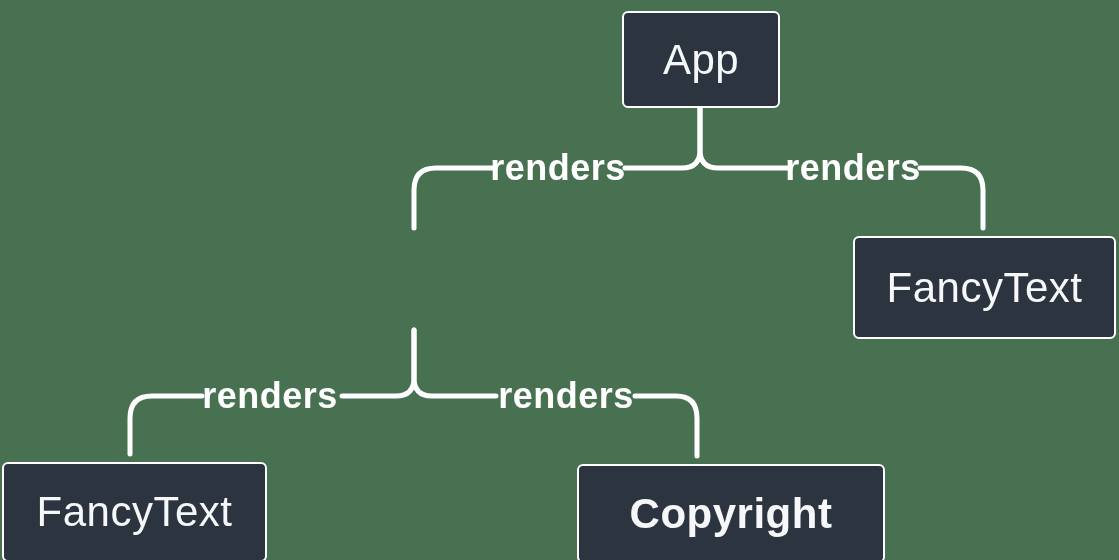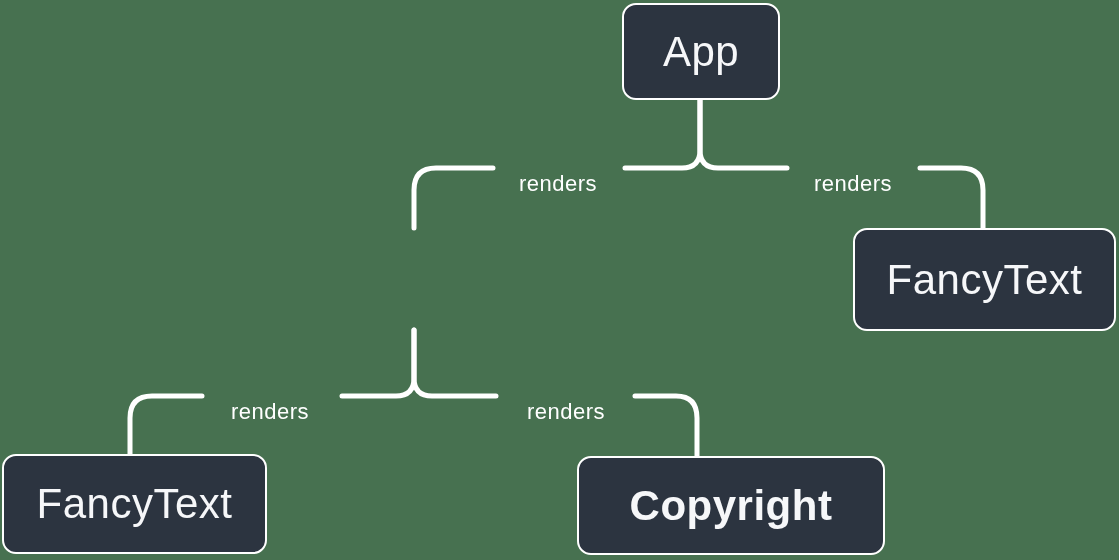--- a/index.html
+++ b/index.html
@@ -29,41 +29,41 @@
   .edges-svg path{
     fill:none;
     stroke:var(--edge);
     stroke-width:5;
     stroke-linecap:round;
   }
   .node{
     position:absolute;
     background:var(--node-fill);
     border:2.5px solid var(--node-border);
-    border-radius:14px;
+    border-radius:6px;
     color:var(--node-text);
     display:flex;align-items:center;justify-content:center;
     font-size:42px;
     letter-spacing:.5px;
     white-space:nowrap;
+    margin-top:8px;
   }
   #n-app{left:622px;top:3px;width:158px;height:97px;}
   #n-ig{left:196px;top:228px;width:461px;height:104px;}
   #n-ft-top{left:853px;top:228px;width:263px;height:103px;}
   #n-ft-bottom{left:2px;top:454px;width:265px;height:100px;}
   #n-copyright{left:577px;top:456px;width:308px;height:99px;font-weight:bold;}
   .edge-label{
     position:absolute;
     transform:translate(-50%,-50%);
     color:var(--edge-label-text);
-    font-size:22px;
-    font-weight:400;
+    font-size:36px;
+    font-weight:700;
     letter-spacing:.5px;
     white-space:nowrap;
-    margin-top:16px;
   }
   #el-1{left:558px;top:168px;}
   #el-2{left:853px;top:168px;}
   #el-3{left:270px;top:396px;}
   #el-4{left:566px;top:396px;}
 </style>
 </head>
 <body>
 
 <div class="canvas">

